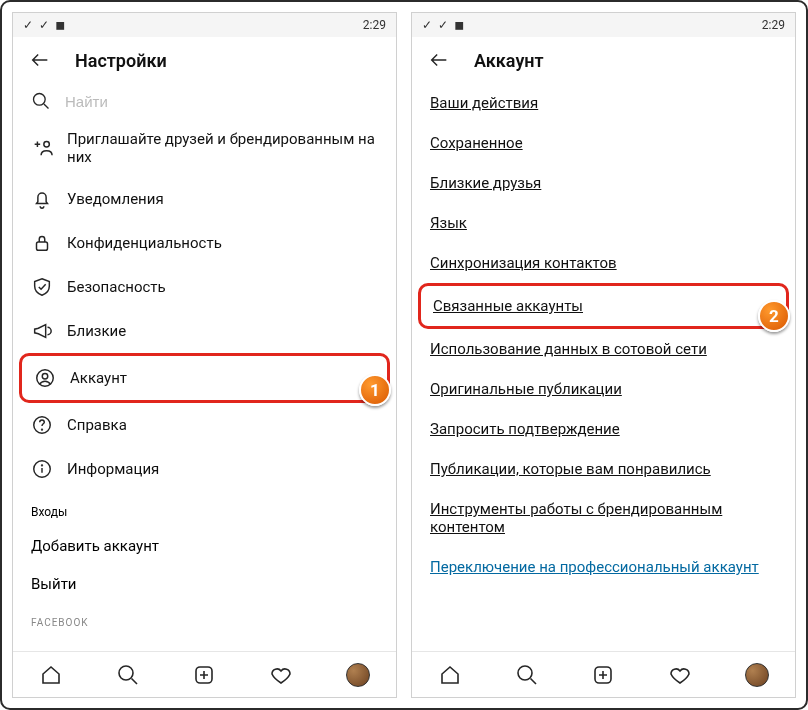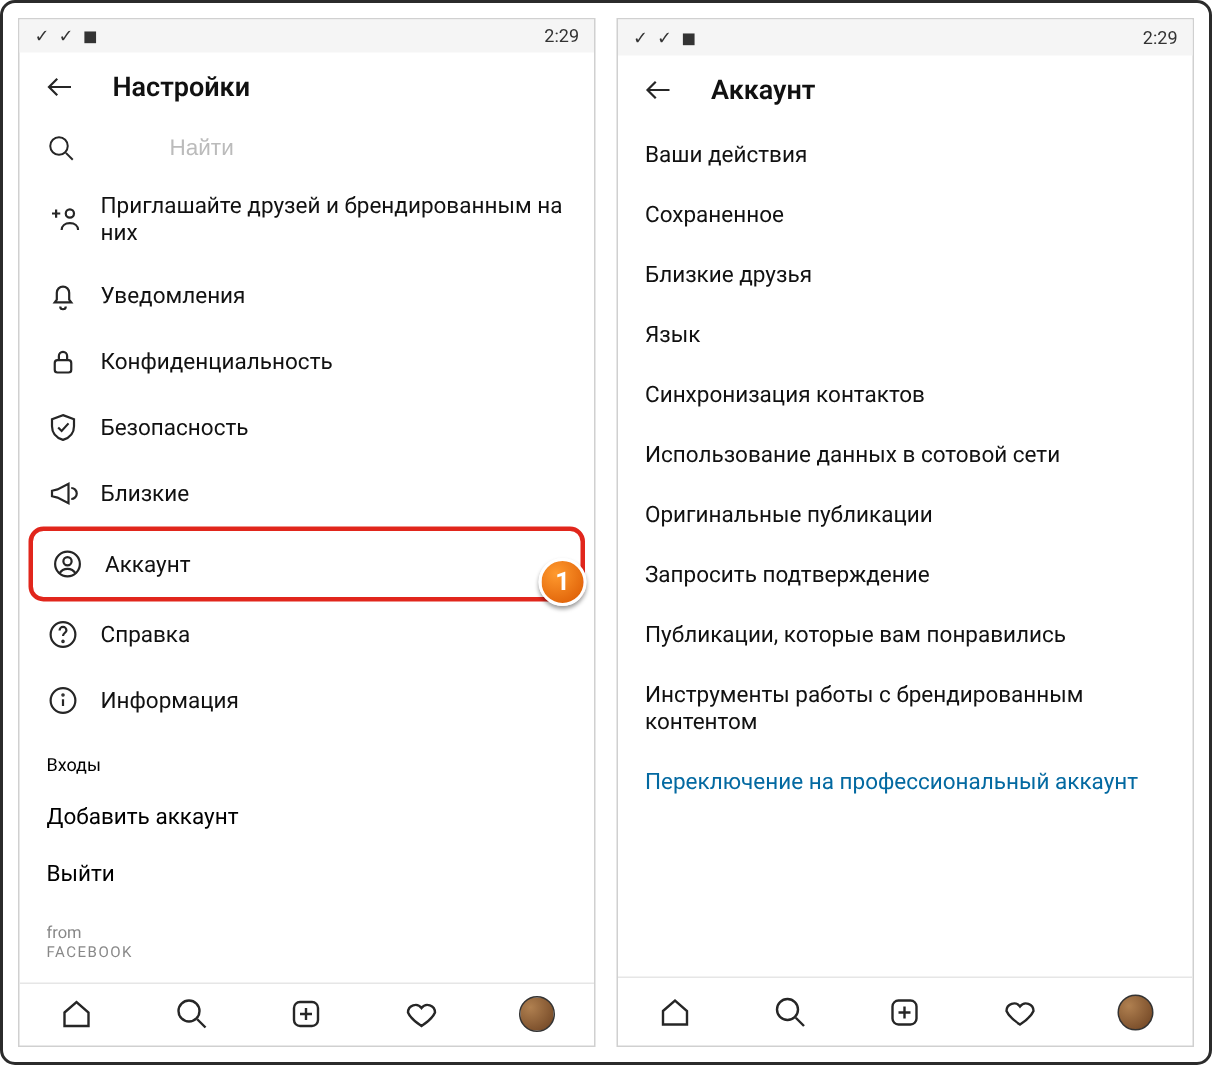--- a/index.html
+++ b/index.html
@@ -4,37 +4,37 @@
   <style>
     * { box-sizing: border-box; margin: 0; padding: 0; }
     body { font-family: -apple-system, BlinkMacSystemFont, "Segoe UI", Roboto, Helvetica, Arial, sans-serif; background: #ffffff; }
     .container { display: flex; gap: 14px; padding: 10px; width: 808px; height: 710px; border: 2px solid #2b2b2b; border-radius: 10px; }
     .phone { flex: 1; border: 1px solid #d0d0d0; display: flex; flex-direction: column; background: #fff; position: relative; }
     .statusbar { height: 24px; background: #f5f5f5; display: flex; align-items: center; justify-content: space-between; padding: 0 10px; font-size: 12px; color: #333; }
     .statusbar .icons { display: flex; gap: 6px; align-items: center; }
     .header { display: flex; align-items: flex-end; padding: 12px 16px; }
     .back-arrow { width: 22px; height: 22px; cursor: pointer; }
     .title { font-weight: 600; font-size: 18px; margin-left: 24px; color: #111; }
-    .search-row { display: flex; align-items: center; padding: 8px 18px; color: #888; gap: 48px; }
+    .search-row { display: flex; align-items: center; padding: 8px 18px; color: #888; }
     .search-input::placeholder { color: #bbb; }
     .search-input { border: none; outline: none; font-size: 15px; margin-left: 14px; color: #333; flex: 1; }
     .item { display: flex; align-items: center; padding: 11px 18px; font-size: 15px; color: #111; cursor: pointer; position: relative; }
     .item .icon { width: 22px; height: 22px; margin-right: 14px; flex-shrink: 0; }
     .item.no-icon { padding-left: 18px; }
     .section-label { font-weight: 400; padding: 14px 18px 8px; font-size: 12px; }
     .link { color: #000000; font-size: 15px; padding: 10px 18px; cursor: pointer; }
     .footer-brand { padding: 14px 18px; font-size: 10px; color: #888; letter-spacing: 1px; }
     .footer-brand .from { display:block; text-transform: lowercase; letter-spacing: 0; font-size: 11px; margin-bottom: 2px;}
     .tabbar { display: flex; border-top: 1px solid #e6e6e6; height: 46px; margin-top: auto; }
     .tab { flex: 1; display: flex; align-items: center; justify-content: center; cursor: pointer; }
     .tab svg, .tab .glyph { width: 24px; height: 24px; }
     .avatar-dot { width: 24px; height: 24px; border-radius: 50%; background: radial-gradient(circle at 30% 30%, #b08050, #6b4020); border: 1px solid #333; }
     .highlight { border: 3px solid #e1261c; border-radius: 10px; }
     .badge { position: absolute; width: 32px; height: 32px; border-radius: 50%; background: radial-gradient(circle at 35% 30%, #ff9a2e, #d95600); color: #fff; font-weight: 700; display: flex; align-items: center; justify-content: center; font-size: 17px; border: 2px solid #fff; box-shadow: 0 2px 3px rgba(0,0,0,.4); }
-    .list2 .item { padding: 11px 18px; }
+    .list2 .item { padding: 11px 18px; text-decoration: underline; }
     svg { stroke: #262626; stroke-width: 1.6; fill: none; }
     .check { font-size: 12px; }
   </style>
 </head>
 <body>
 
 <div class="container">
 
   <div class="phone">
     <div class="statusbar">
@@ -121,21 +121,20 @@
           <circle cx="12" cy="8" r="0.5" fill="#262626"></circle>
         </svg>
       <span>Информация</span>
     </div>
 
     <div class="section-label">Входы</div>
     <div class="link">Добавить аккаунт</div>
     <div class="link">Выйти</div>
 
     <div class="footer-brand">
-      <span class="from">from</span>
       <span>FACEBOOK</span>
     </div>
 
     <div class="tabbar">
       <div class="tab">
           <svg viewBox="0 0 24 24">
             <path d="M4 11l8-7 8 7v9H4z"></path>
           </svg>
         </div>
       <div class="tab">
@@ -187,20 +186,24 @@
       <div class="item no-icon">
           <span>Близкие друзья</span>
         </div>
       <div class="item no-icon">
           <span>Язык</span>
         </div>
       <div class="item no-icon">
           <span>Синхронизация контактов</span>
         </div>
 
+      <div class="item no-icon highlight" style="margin:0 6px; padding-left:12px;">
+        <span>Связанные аккаунты</span>
+        <div class="badge" style="right:-4px; top:14px;">2</div>
+      </div>
 
       <div class="item no-icon">
           <span>Использование данных в сотовой сети</span>
         </div>
       <div class="item no-icon">
           <span>Оригинальные публикации</span>
         </div>
       <div class="item no-icon">
           <span>Запросить подтверждение</span>
         </div>

